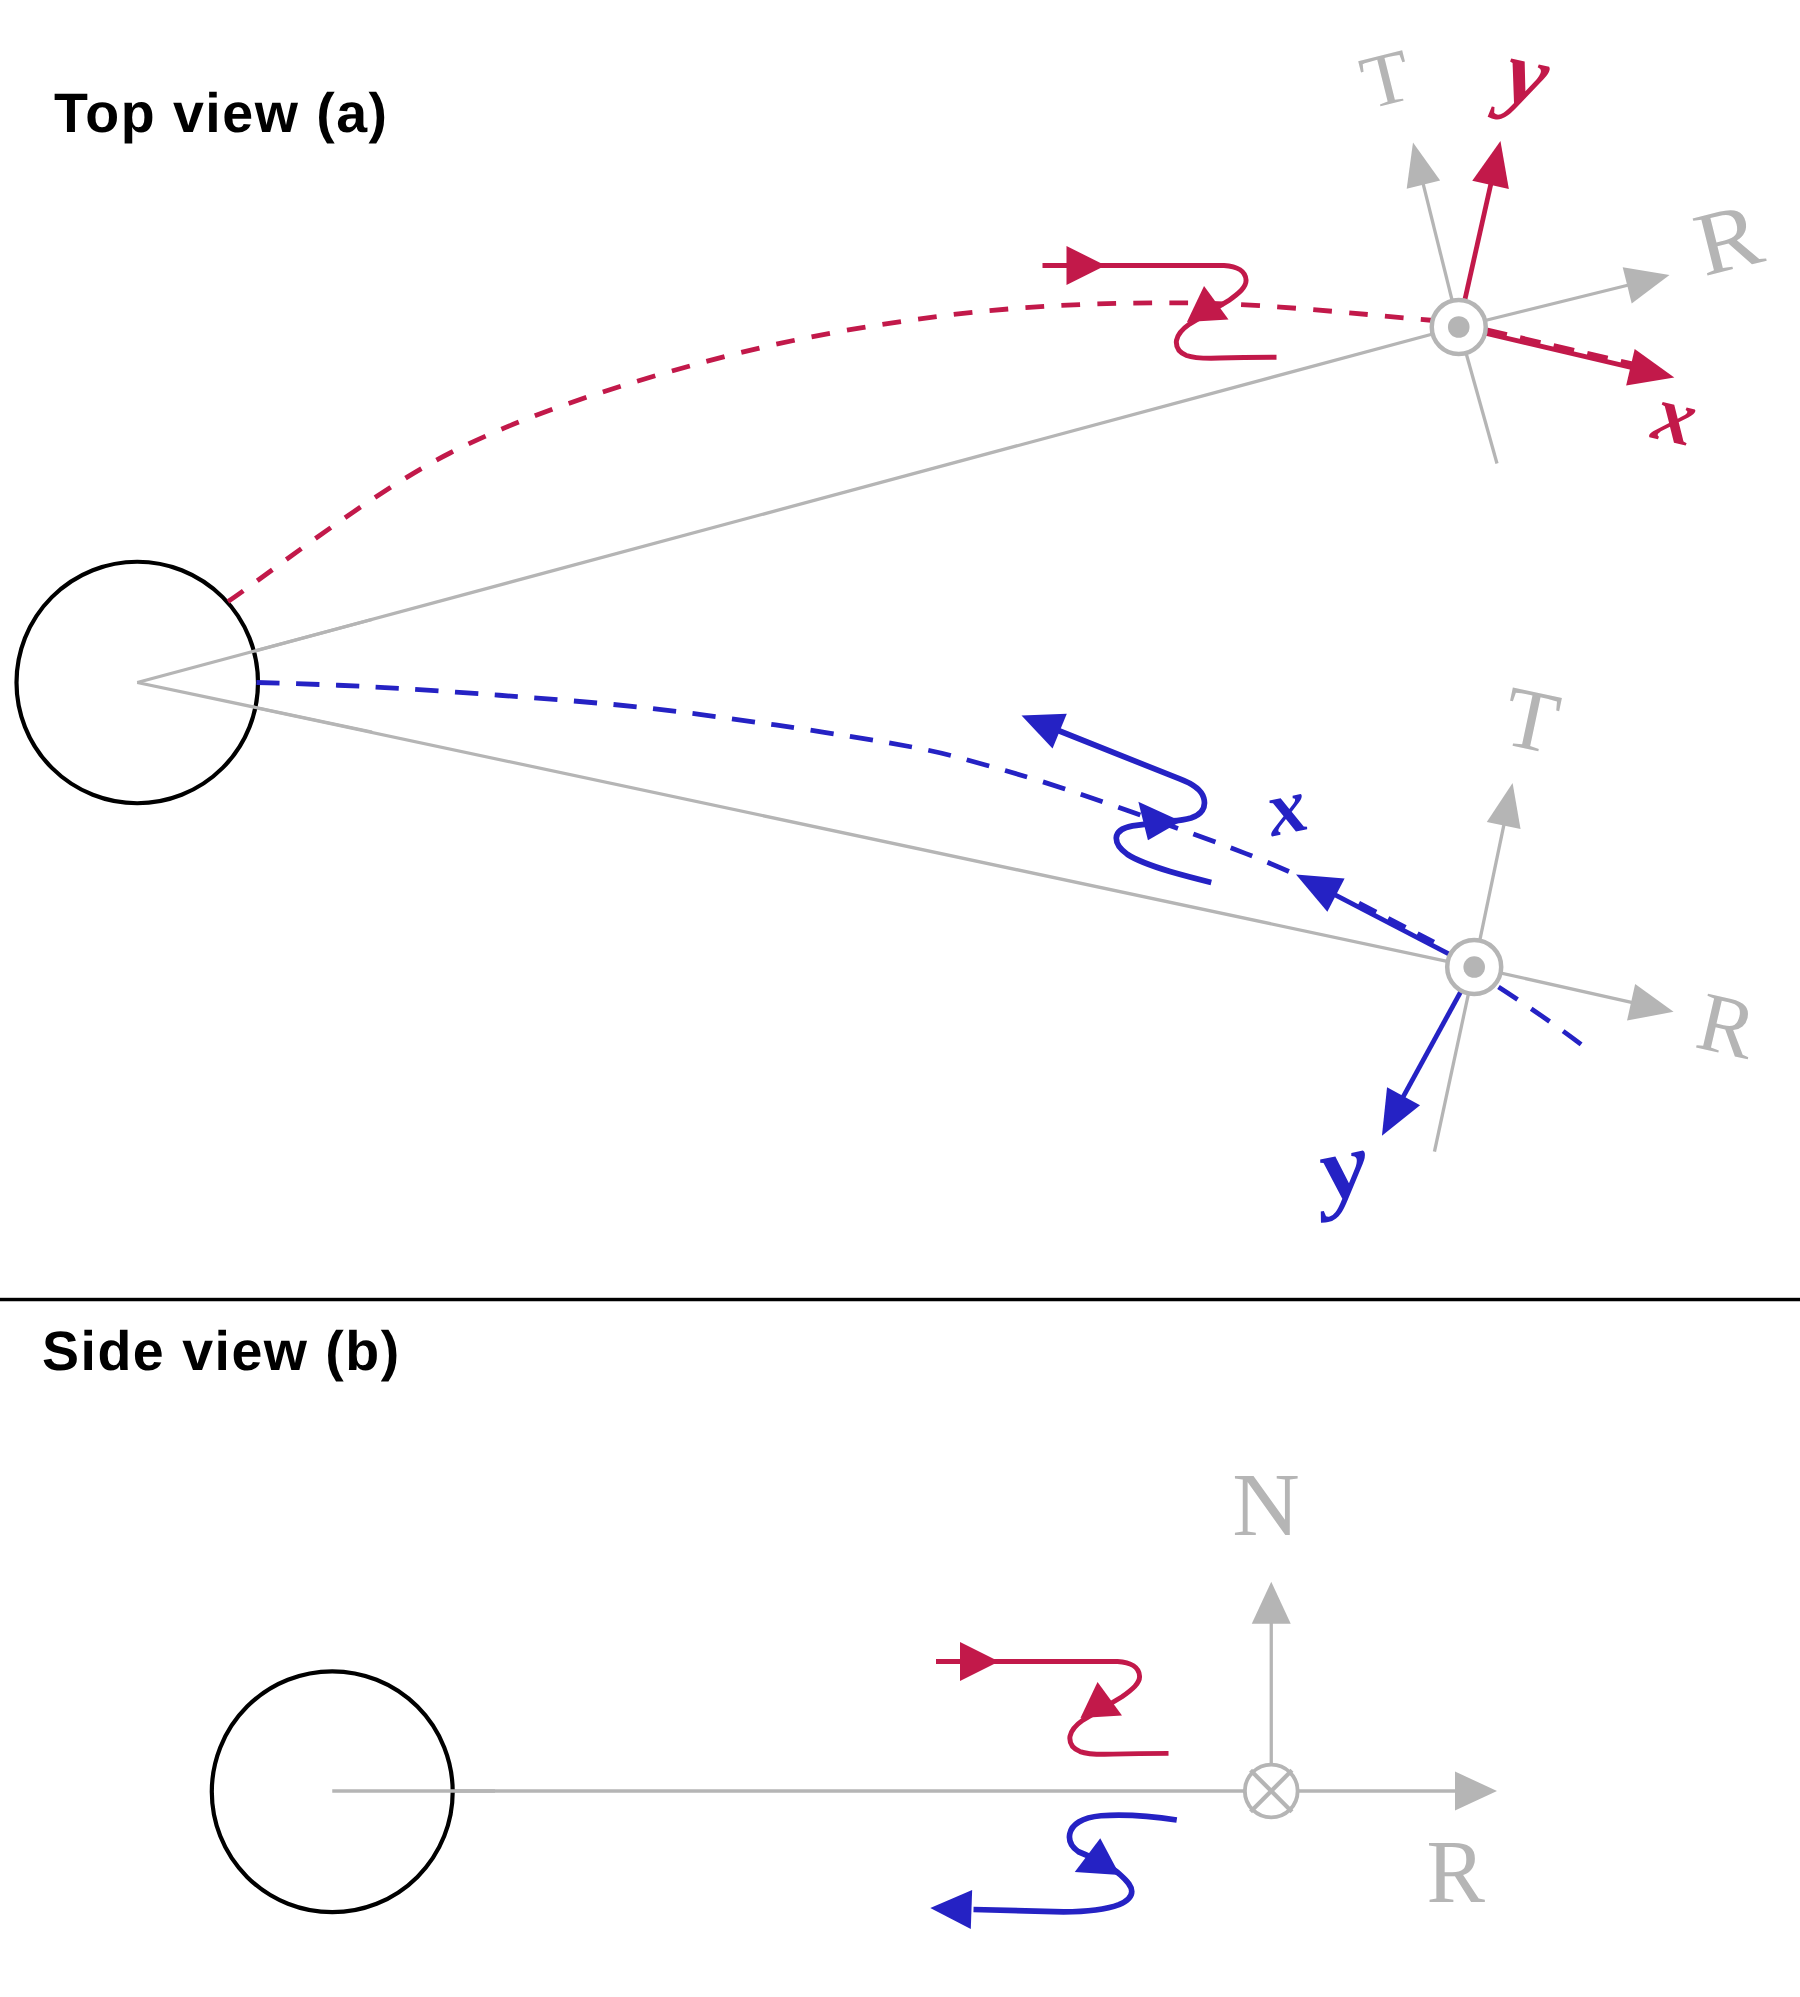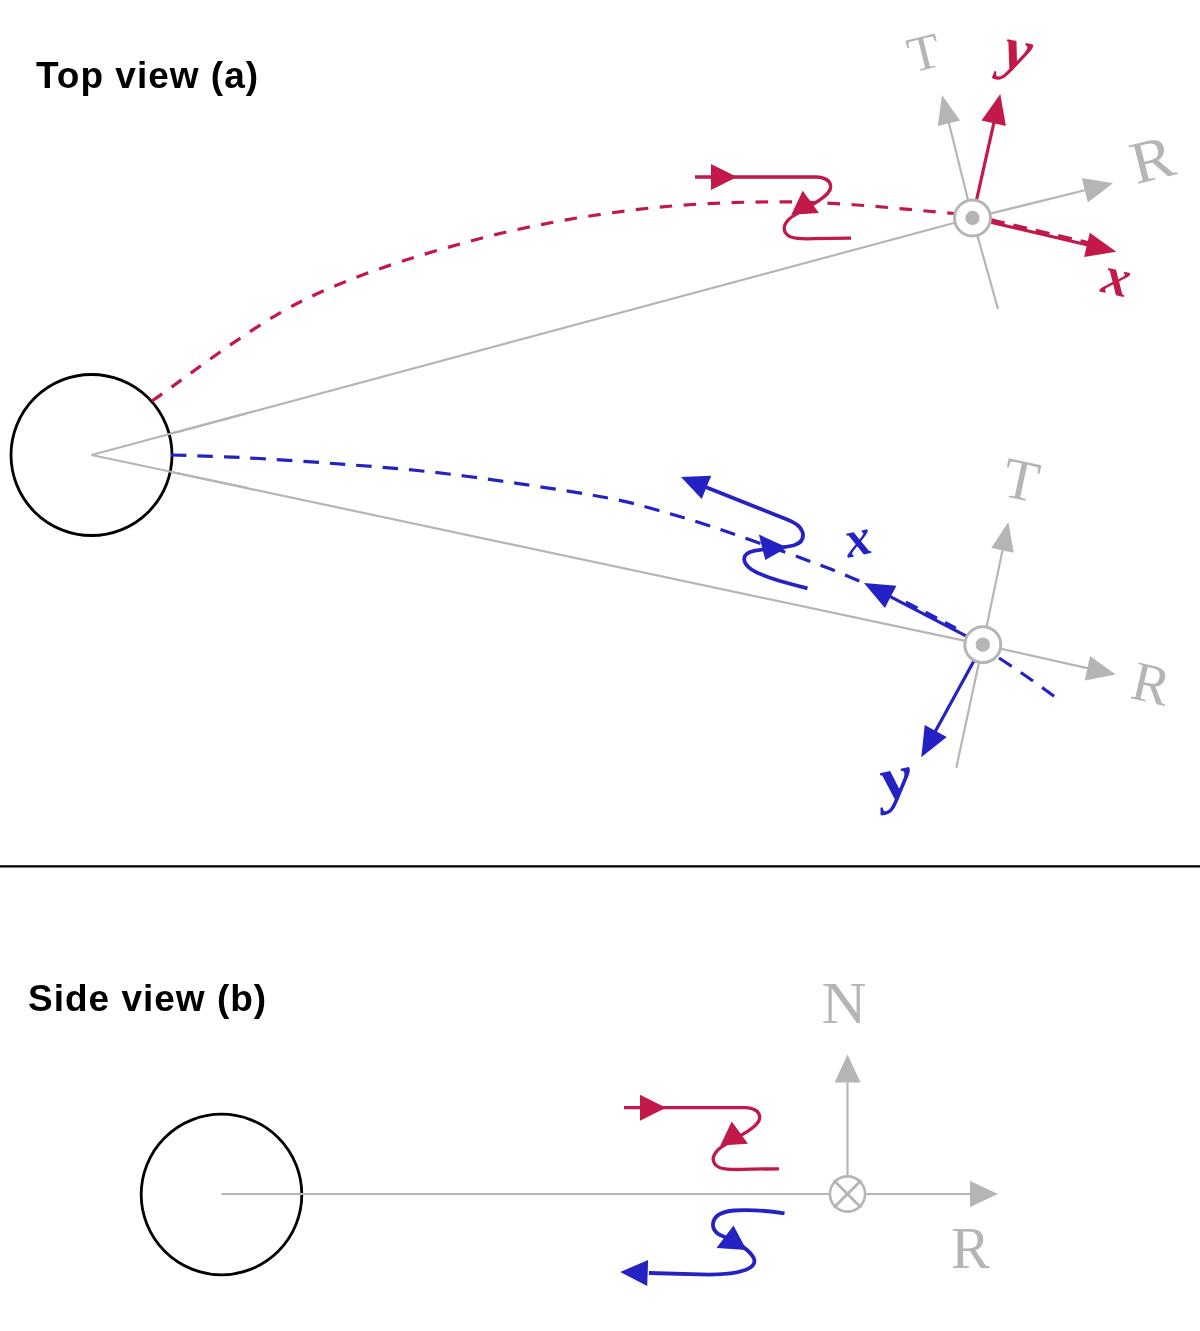--- a/index.html
+++ b/index.html
@@ -104,14 +104,14 @@
 <text x="1113" y="294.5" text-anchor="middle" font-family="'Liberation Serif', serif" font-size="54" font-style="italic" font-weight="bold" fill="#c2194a" transform="rotate(13 1113 294.5)">x</text>
 <text x="1017" y="499" text-anchor="middle" font-family="'Liberation Serif', serif" font-size="58" font-style="normal" font-weight="normal" fill="#b5b5b5" transform="rotate(12 1017 499)">T</text>
 <text x="1147" y="702" text-anchor="middle" font-family="'Liberation Serif', serif" font-size="56" font-style="normal" font-weight="normal" fill="#b5b5b5" transform="rotate(13 1147 702)">R</text>
 <text x="861" y="555" text-anchor="middle" font-family="'Liberation Serif', serif" font-size="52" font-style="italic" font-weight="bold" fill="#2522c4" transform="rotate(-12 861 555)">x</text>
 <text x="900" y="798" text-anchor="middle" font-family="'Liberation Serif', serif" font-size="62" font-style="italic" font-weight="bold" fill="#2522c4" textLength="31" lengthAdjust="spacingAndGlyphs" transform="rotate(-12 900 798)">y</text>
 <text x="844" y="1023" text-anchor="middle" font-family="'Liberation Serif', serif" font-size="60" font-style="normal" font-weight="normal" fill="#b5b5b5" textLength="45" lengthAdjust="spacingAndGlyphs">N</text>
 <text x="970.5" y="1268" text-anchor="middle" font-family="'Liberation Serif', serif" font-size="60" font-style="normal" font-weight="normal" fill="#b5b5b5" textLength="39" lengthAdjust="spacingAndGlyphs">R</text>
 <rect x="0" y="865.2" width="1200" height="2.3" fill="#000000"></rect>
 </svg>
 <div class="title" id="t1" style="left:36px; top:27px;margin-top:28px;">Top view (a)</div>
-<div class="title" id="t2" style="left:28px; top:978px;">Side view (b)</div>
+<div class="title" id="t2" style="left:28px; top:880px;">Side view (b)</div>
 </div>
 
 </body></html>

